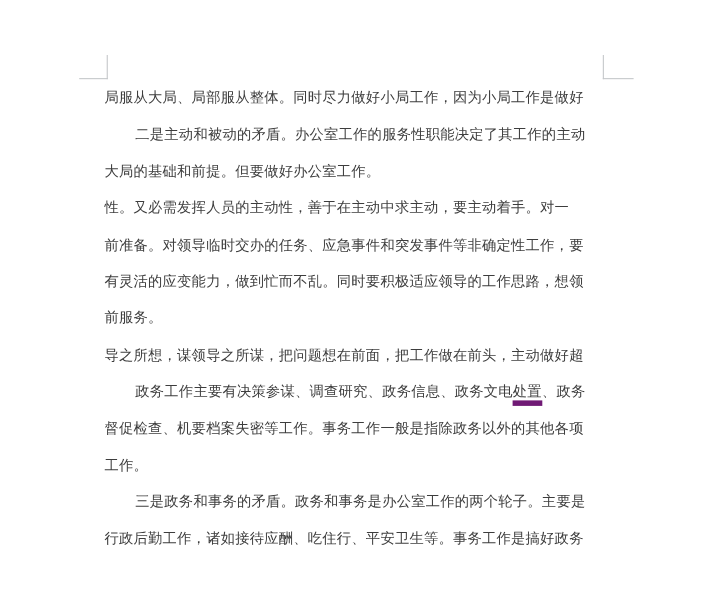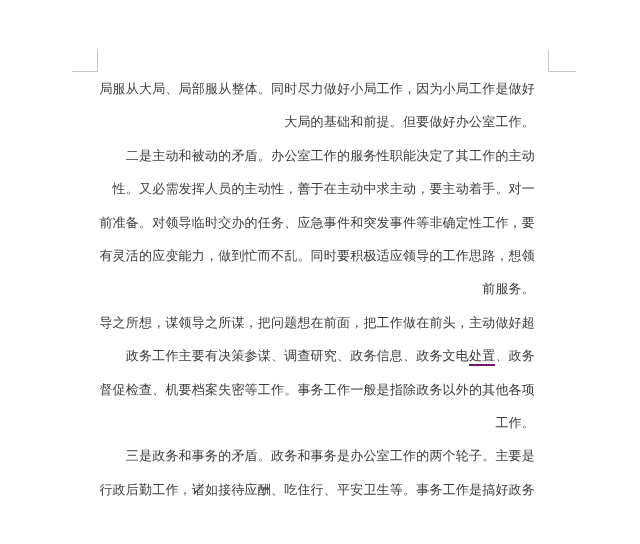--- a/index.html
+++ b/index.html
@@ -34,45 +34,45 @@
   }
   
   .doc {
     position: absolute;
     left: 95px;
     top: 72px;
     width: 440px;
     color: var(--text-color, #3d3d3d);
     font-size: 13px;
     letter-spacing: 0.2px;
-    text-align: right;
+    text-align: left;
   }
   .line {
     height: 33.4px;
     line-height: 33.4px;
     white-space: nowrap;
   }
   .line.indent {
     padding-left: 28px;
   }
   .u {
-    border-bottom: 2px solid #701a75;
+    border-bottom: 5px solid #701a75;
     padding-bottom: 1px;
   }
 </style>
 </head>
 <body style="background: rgb(255, 255, 255);">
 
 <div class="mark mark-left"></div>
 <div class="mark mark-right"></div>
 
 <div class="doc" id="doc-body">
     <div class="line">局服从大局、局部服从整体。同时尽力做好小局工作，因为小局工作是做好</div>
+    <div class="line indent">二是主动和被动的矛盾。办公室工作的服务性职能决定了其工作的主动</div>
     <div class="line">大局的基础和前提。但要做好办公室工作。</div>
-    <div class="line indent">二是主动和被动的矛盾。办公室工作的服务性职能决定了其工作的主动</div>
     <div class="line">性。又必需发挥人员的主动性，善于在主动中求主动，要主动着手。对一</div>
     <div class="line">前准备。对领导临时交办的任务、应急事件和突发事件等非确定性工作，要</div>
     <div class="line">有灵活的应变能力，做到忙而不乱。同时要积极适应领导的工作思路，想领</div>
     <div class="line">前服务。</div>
     <div class="line">导之所想，谋领导之所谋，把问题想在前面，把工作做在前头，主动做好超</div>
     <div class="line indent"><span class="">政务工作主要有决策参谋、调查研究、政务信息、政务文电</span><span class="u">处置</span><span class="">、政务</span></div>
     <div class="line">督促检查、机要档案失密等工作。事务工作一般是指除政务以外的其他各项</div>
     <div class="line">工作。</div>
     <div class="line indent">三是政务和事务的矛盾。政务和事务是办公室工作的两个轮子。主要是</div>
     <div class="line">行政后勤工作，诸如接待应酬、吃住行、平安卫生等。事务工作是搞好政务</div>

